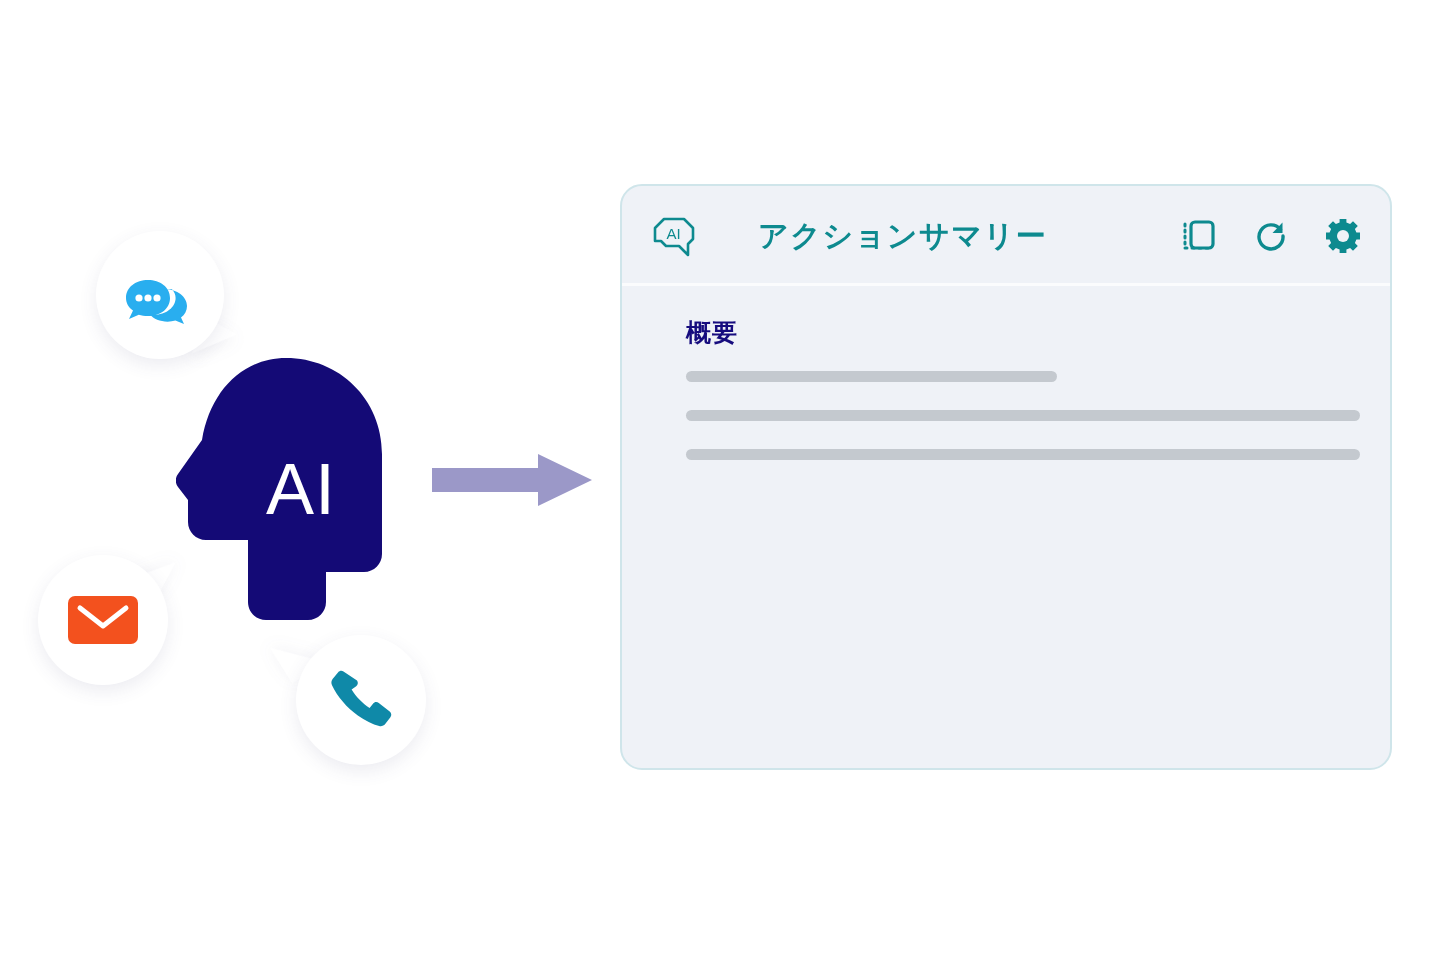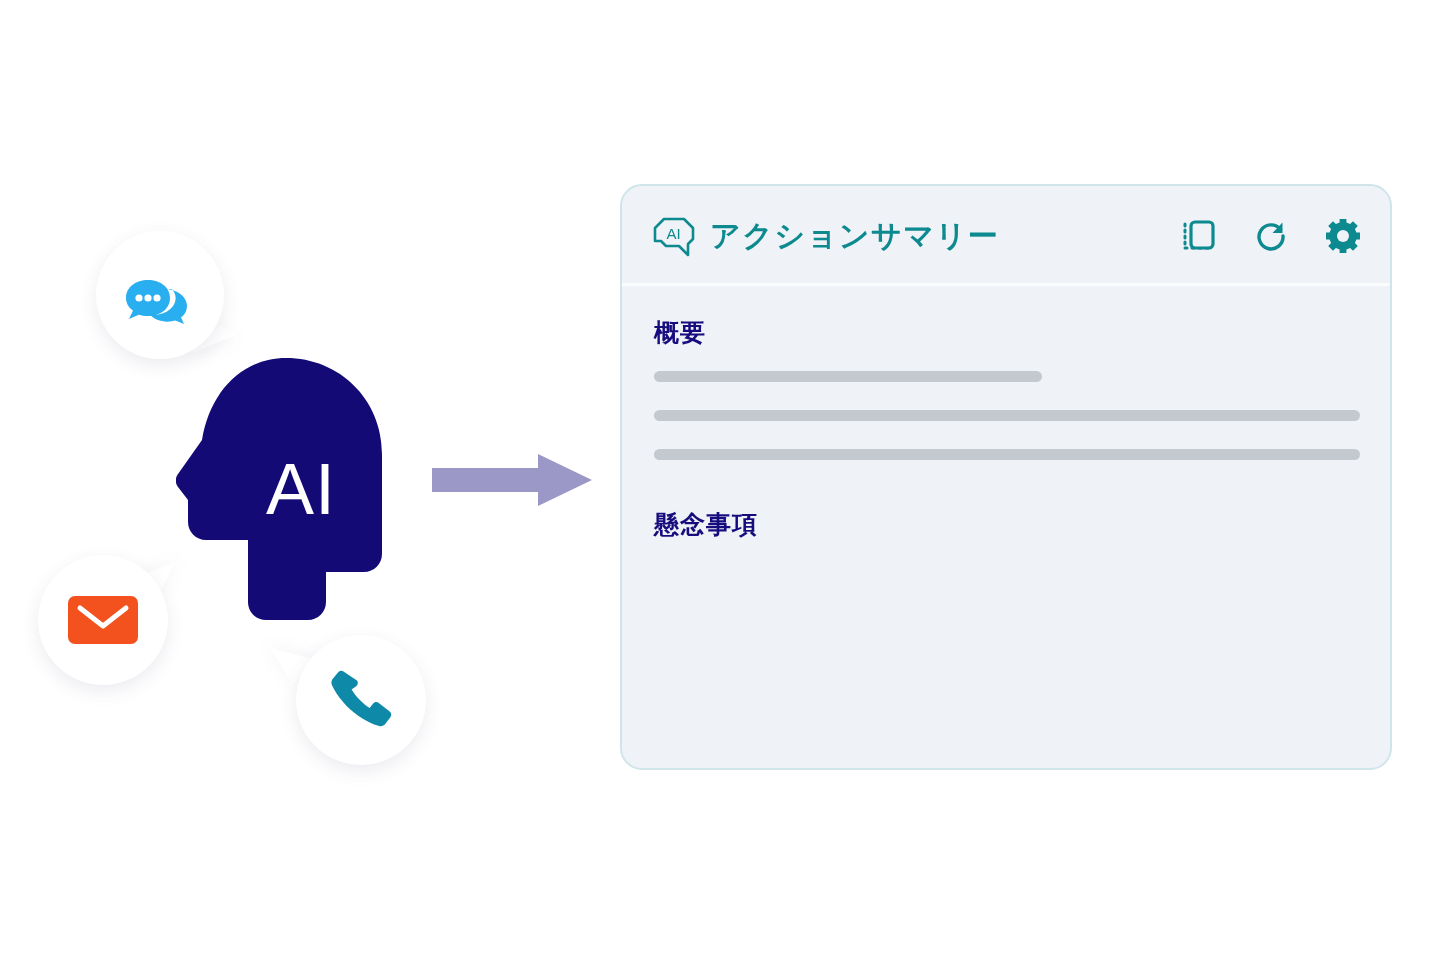--- a/index.html
+++ b/index.html
@@ -168,38 +168,40 @@
     flex: none;
     display: block;
   }
   #card-title {
     color: #0D8A8F;
     font-size: 30px;
     font-weight: bold;
     letter-spacing: 1.5px;
     white-space: nowrap;
     font-family: "Liberation Sans", "DejaVu Sans", sans-serif;
+    margin-left: 48px;
   }
 
   #card-actions {
     margin-left: auto;
     display: flex;
     align-items: center;
     gap: 38px;
   }
   .action-icon {
     width: 34px;
     height: 34px;
     display: block;
     cursor: pointer;
   }
 
   #card-body {
     padding: 30px 30px 0 32px;
     box-sizing: border-box;
+    margin-left: 32px;
   }
 
   .section {
     margin-bottom: 22px;
   }
   .section-heading {
     color: #160C7E;
     font-size: 25px;
     font-weight: bold;
     letter-spacing: 1px;
@@ -306,18 +308,15 @@
     <div class="section">
       <div class="section-heading">概要</div>
       <div class="section-lines">
         <div class="skeleton-line" style="width:55%"></div>
         <div class="skeleton-line" style="width:100%"></div>
         <div class="skeleton-line" style="width:100%"></div>
       </div>
     </div>
 
 
-    <div class="section">
-      <div class="section-heading tight">懸念事項</div>
-    </div>
 
   </div>
 </div>
 
 </body></html>

